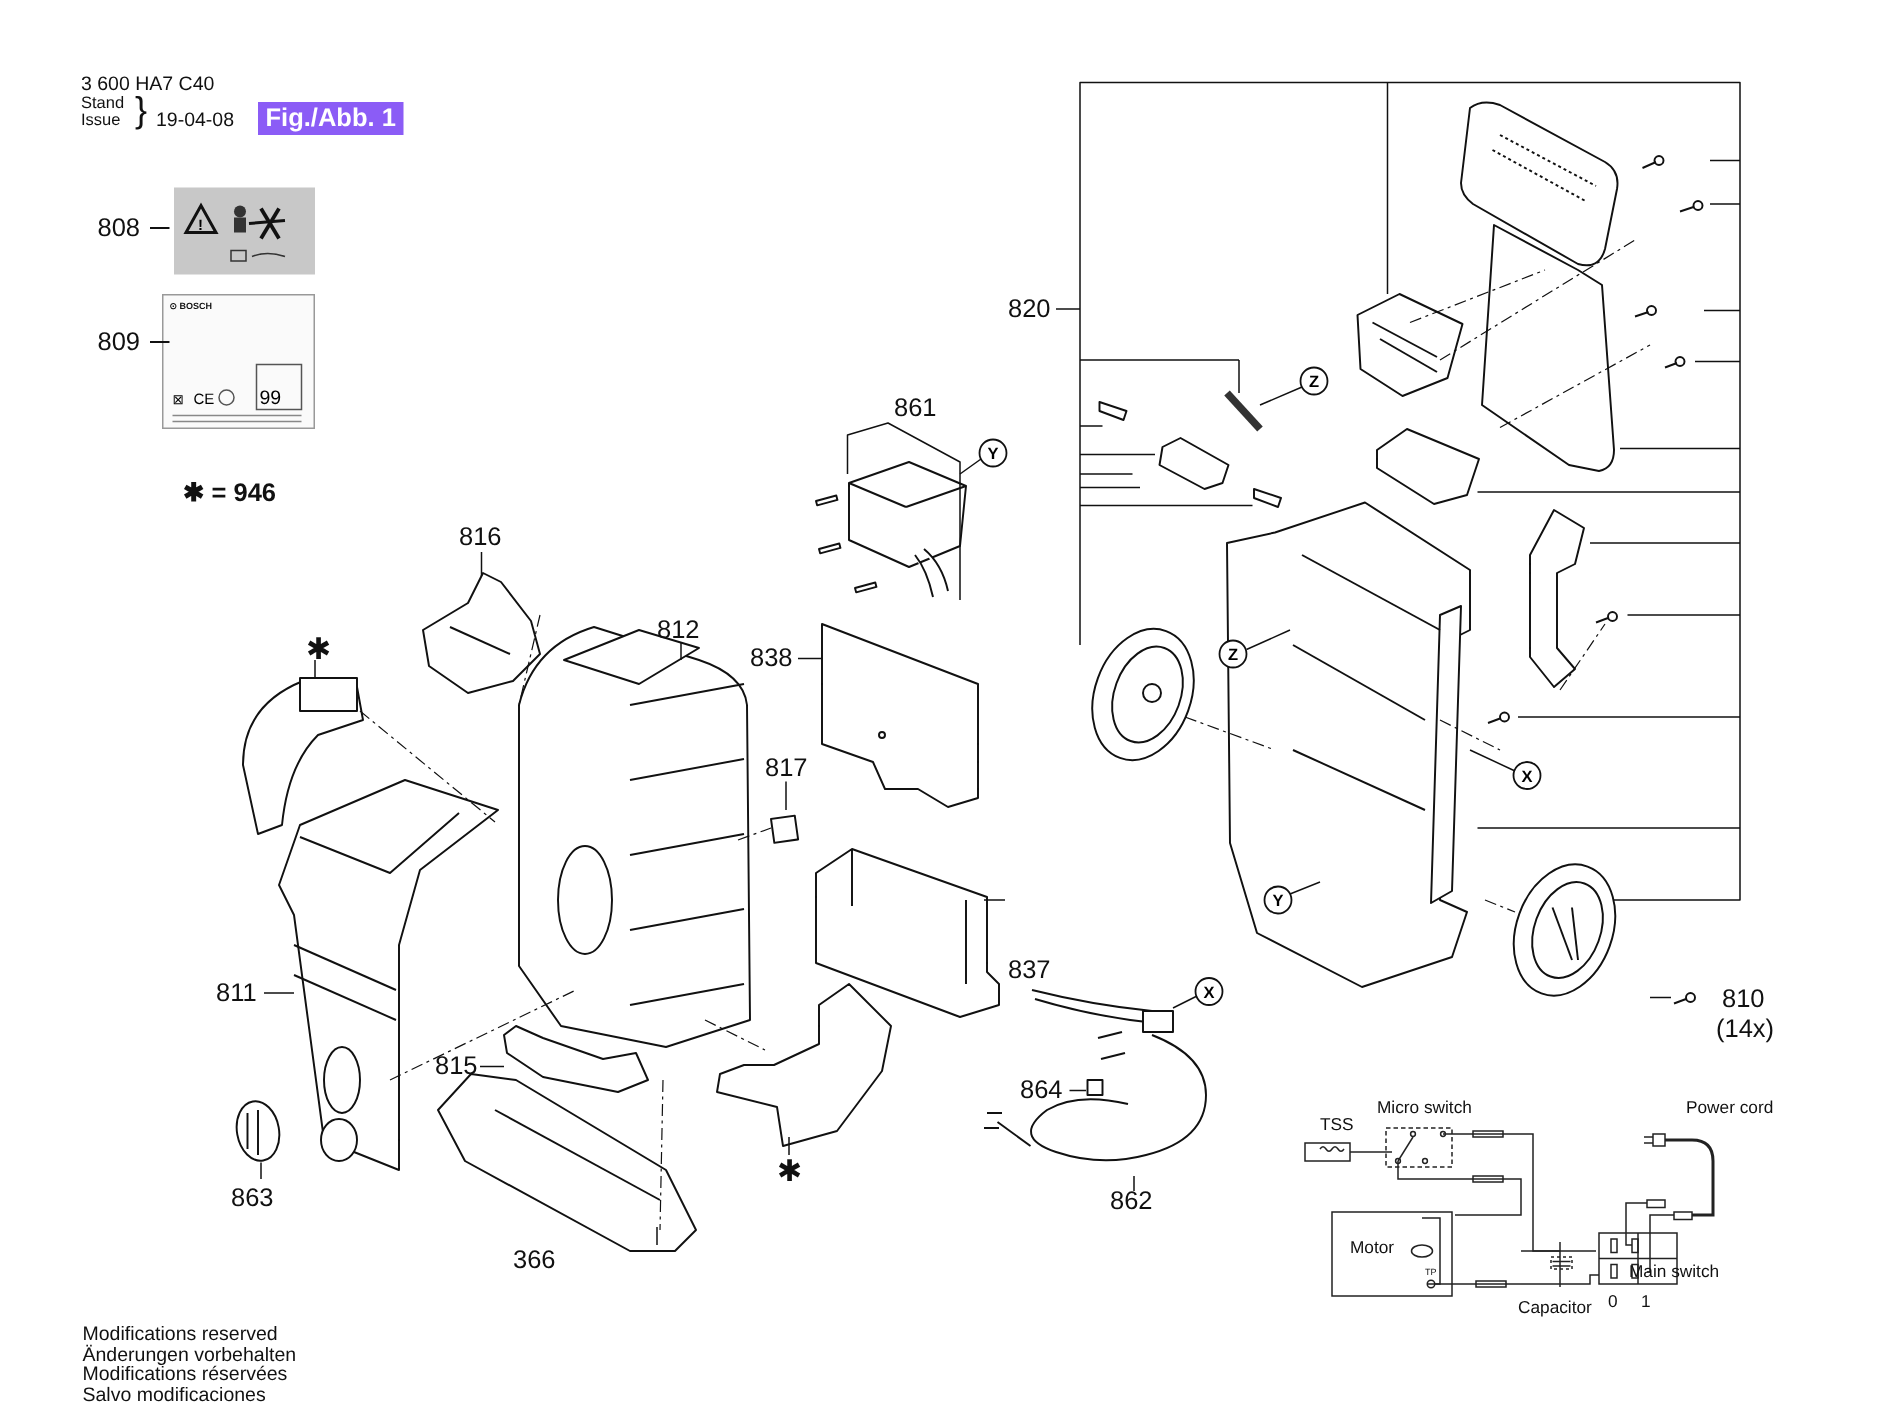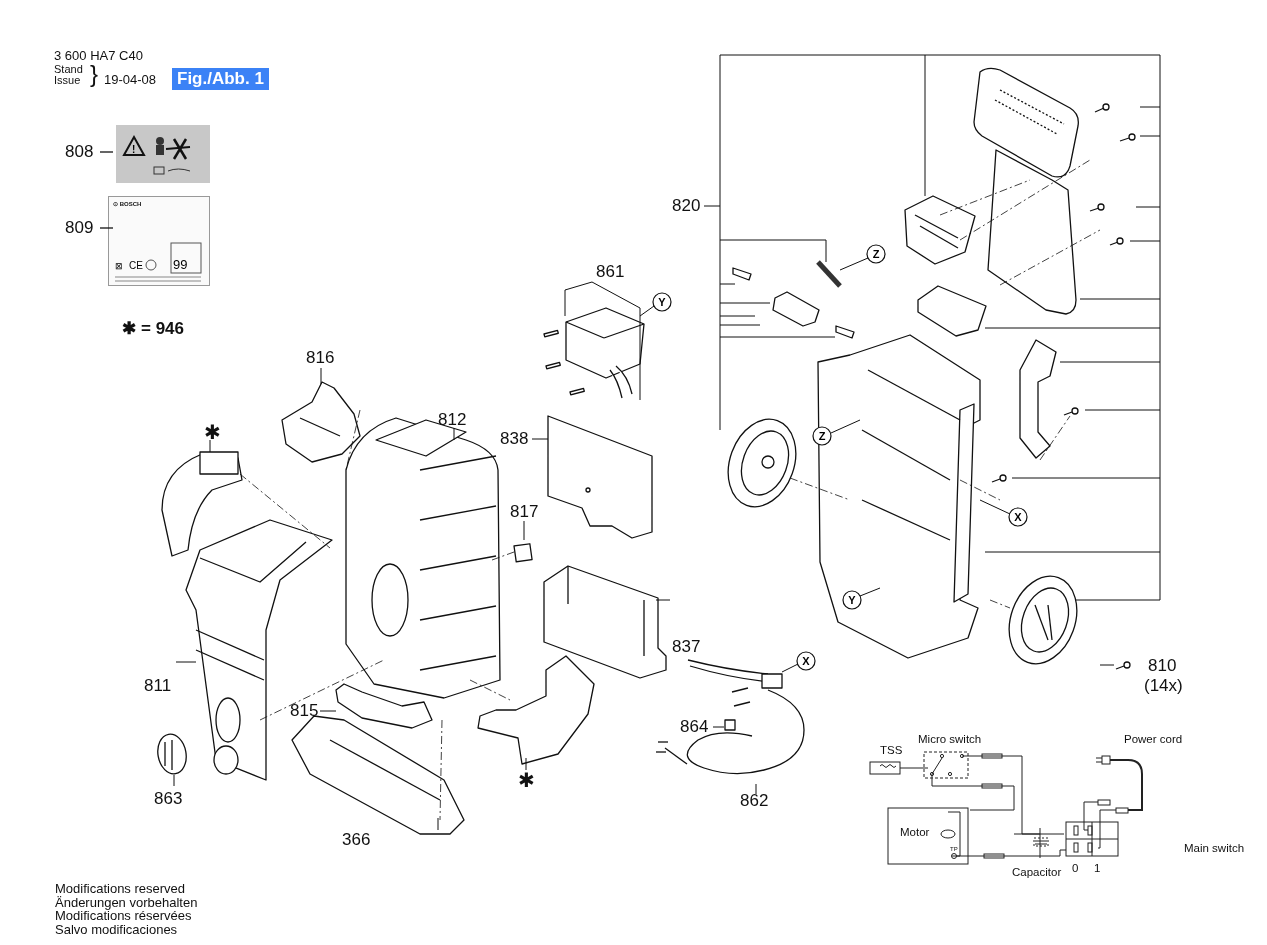--- a/index.html
+++ b/index.html
@@ -2,21 +2,21 @@
 <html><head>
 <meta charset="utf-8">
 <style>
   html,body{margin:0;padding:0;background:#fff;}
   body{width:1267px;height:945px;position:relative;overflow:hidden;font-family:"Liberation Sans",sans-serif;color:#111;}
   .abs{position:absolute;}
   .hdr-code{left:54px;top:48px;font-size:13px;}
   .hdr-stand{left:54px;top:64px;font-size:11px;line-height:11px;}
   .hdr-brace{left:90px;top:62px;font-size:24px;line-height:24px;font-weight:300;}
   .hdr-date{left:104px;top:72px;font-size:13px;}
-  .hdr-fig{left:172px;top:68px;background:#3b82f6;color:#fff;font-weight:bold;font-size:17px;padding:1px 5px;line-height:20px;}
+  .hdr-fig{left:172px;top:68px;background:#8b5cf6;color:#fff;font-weight:bold;font-size:17px;padding:1px 5px;line-height:20px;}
   .partno{font-weight:normal;font-size:17px;}
   .footer{left:55px;top:836px;font-size:13px;line-height:13.5px;margin-top:46px;}
   .legend-813{left:122px;top:318px;font-weight:bold;font-size:17px;}
   .label-ws{font-size:11.5px;text-align:right;}
   svg{position:absolute;left:0;top:0;}
   .lbl809{left:108px;top:196px;width:100px;height:88px;border:1px solid #999;background:#fafafa;}
   .lbl808{left:116px;top:125px;width:94px;height:58px;background:#c8c8c8;}
 </style>
 </head>
 <body>
@@ -347,21 +347,21 @@
     <rect x="1102" y="756" width="8" height="8"></rect>
     <line x1="1096" y1="758" x2="1102" y2="758"></line>
       <line x1="1096" y1="762" x2="1102" y2="762"></line>
   </g>
 </svg>
 
 <div class="abs partno" style="left:65px;top:142px;">808</div>
 <div class="abs partno" style="left:65px;top:218px;">809</div>
 <div class="abs partno" style="left:1148px;top:656px;">810</div>
 <div class="abs partno" style="left:1144px;top:676px;">(14x)</div>
-<div class="abs partno" style="left:144px;top:676px;">811</div>
+<div class="abs partno" style="left:144px;top:652px;">811</div>
 <div class="abs partno" style="left:438px;top:410px;">812</div>
 <div class="abs partno" style="left:342px;top:830px;">366</div>
 <div class="abs partno" style="left:290px;top:701px;">815</div>
 <div class="abs partno" style="left:306px;top:348px;">816</div>
 <div class="abs partno" style="left:510px;top:502px;">817</div>
 <div class="abs partno" style="left:672px;top:196px;">820</div>
 <div class="abs partno" style="left:672px;top:590px;margin-top:47px;">837</div>
 <div class="abs partno" style="left:500px;top:429px;">838</div>
 <div class="abs partno" style="left:548px;top:262px;margin-left:48px;">861</div>
 <div class="abs partno" style="left:740px;top:791px;">862</div>
@@ -370,21 +370,21 @@
 
 <div class="abs partno" style="left:204px;top:420px;font-size:20px;">✱</div>
 <div class="abs partno" style="left:518px;top:768px;font-size:20px;">✱</div>
 
 <div class="abs label-ws" style="left:880px;top:744px;">TSS</div>
 <div class="abs label-ws" style="left:918px;top:733px;">Micro switch</div>
 <div class="abs label-ws" style="left:1096px;top:733px;padding-left:28px;">Power cord</div>
 <div class="abs label-ws" style="left:900px;top:826px;">Motor</div>
 <div class="abs" style="left:950px;top:846px;font-size:6px;">TP</div>
 <div class="abs label-ws" style="left:1012px;top:866px;">Capacitor</div>
-<div class="abs label-ws" style="left:1184px;top:842px;">Main switch</div>
+<div class="abs label-ws" style="left:1068px;top:842px;padding-left:18px;">Main switch</div>
 <div class="abs label-ws" style="left:1072px;top:862px;">0</div>
 <div class="abs label-ws" style="left:1094px;top:862px;">1</div>
 
 <div class="abs footer">
   <div>Modifications reserved</div>
   <div>Änderungen vorbehalten</div>
   <div>Modifications réservées</div>
   <div>Salvo modificaciones</div>
 </div>
 

